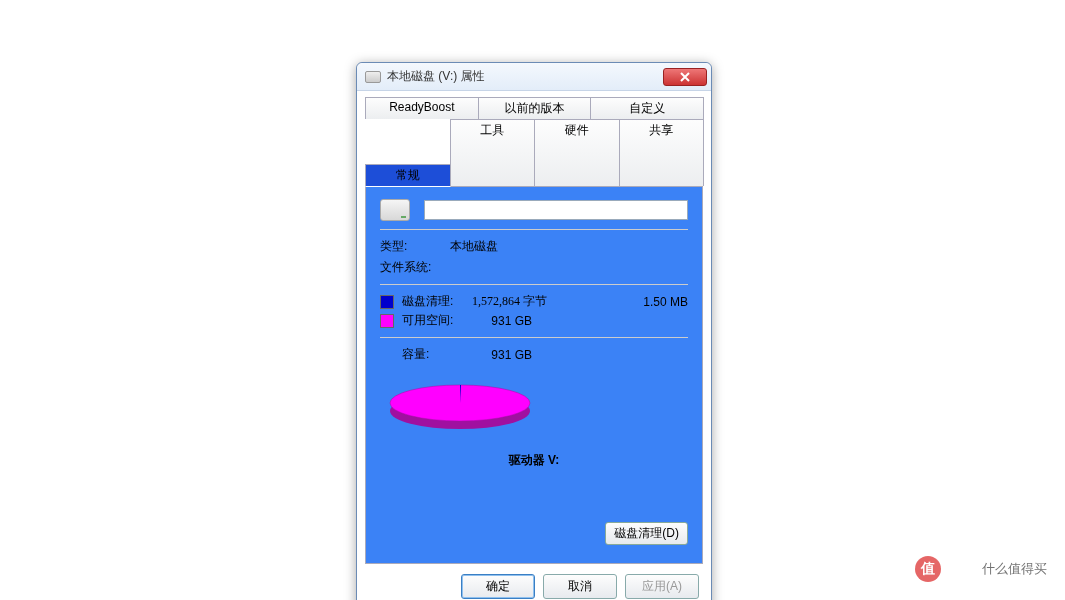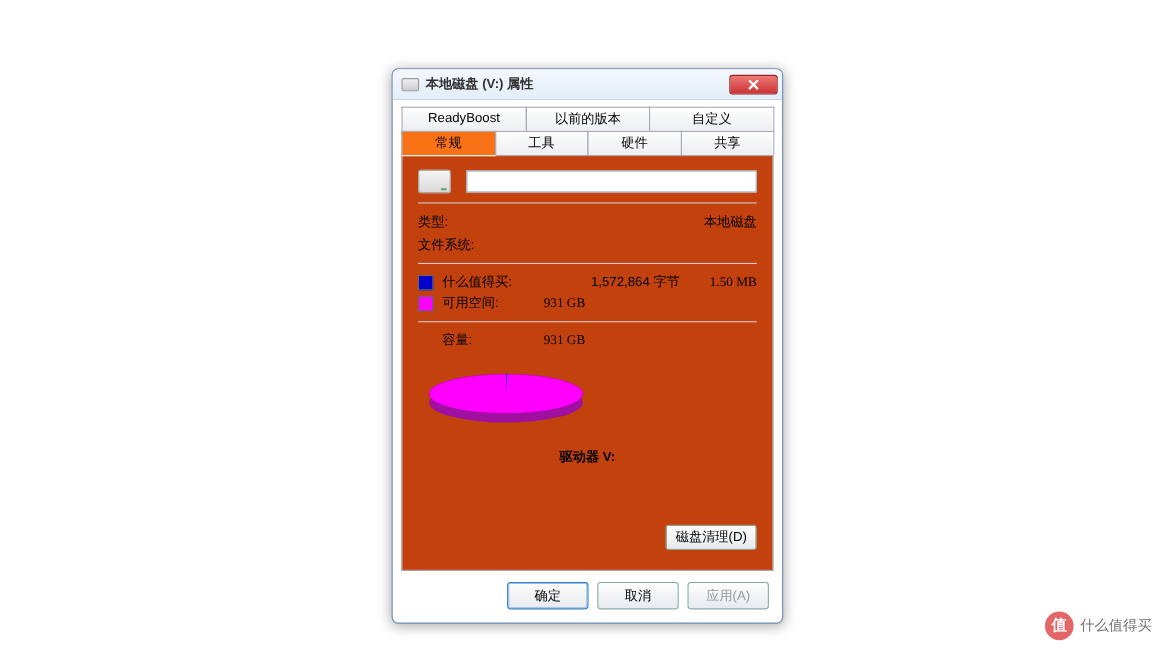--- a/index.html
+++ b/index.html
@@ -26,41 +26,40 @@
   height: 26px;
   border-radius: 50%;
   background: #d33;
   color: #fff;
   display: flex;
   align-items: center;
   justify-content: center;
   font-size: 14px;
   font-weight: bold;
 }
-.watermark-text { color: #444; font-size: 13px; }
+.watermark-text { color: #444; font-size: 13px; margin-left: 35px; }
 
 .dialog {
   position: absolute;
   left: 356px;
   top: 62px;
   width: 356px;
   background: #fff;
   border: 1px solid #6b8bb5;
   border-radius: 6px;
   box-shadow: 0 2px 12px rgba(0,0,0,0.35);
 }
 .titlebar {
   height: 28px;
   background: linear-gradient(to bottom, #f4f8fd, #e3edf9);
   border-bottom: 1px solid #c6d4e7;
   border-radius: 6px 6px 0 0;
   display: flex;
   align-items: center;
   padding: 0 4px 0 8px;
-  font-weight: bold;
 }
 .title-icon {
   width: 16px;
   height: 12px;
   background: linear-gradient(to bottom, #eee, #ccc);
   border: 1px solid #999;
   border-radius: 2px;
   margin-right: 6px;
 }
 .title-text { flex: 1; color: #333; }
@@ -86,30 +85,31 @@
   font-size: 12px;
   padding: 2px 0;
   background: linear-gradient(to bottom, #fdfdfd, #eceef0);
   border: 1px solid #aab;
   border-bottom: none;
   margin-right: -1px;
   cursor: pointer;
   white-space: nowrap;
 }
 .tab.active {
-  background: #f97316;
+  background: #1d4ed8;
   position: relative;
   z-index: 2;
   border-bottom: 1px solid #fff;
+  margin-top: 45px;
 }
 .tab-row.second .tab.active { margin-bottom: -1px; }
 
 .tab-content {
   border: 1px solid #aab;
-  background: #c2410c;
+  background: #3b82f6;
   padding: 12px 14px 8px;
   position: relative;
   min-height: 378px;
 }
 
 .row { display: flex; align-items: center; margin-bottom: 8px; }
 .drive-icon {
   width: 30px;
   height: 22px;
   background: linear-gradient(to bottom, #f5f5f5, #d8d8d8);
@@ -131,31 +131,31 @@
   margin-left: 14px;
   height: 20px;
   border: 1px solid #9ab;
   padding: 0 4px;
   font-family: inherit;
   font-size: 12px;
 }
 
 .info-row { display: flex; margin: 4px 0; }
 .info-label { width: 70px; }
-.info-value { flex: 1; text-align: right; }
+.info-value { flex: 1; }
 
 .divider { border: none; border-top: 1px solid #ccc; margin: 8px 0; }
 
 .space-row { display: flex; align-items: center; margin: 2px 0; }
 .swatch { width: 14px; height: 14px; margin-right: 8px; border: 1px solid #666; }
 .swatch.blue { background: #0000cd; }
 .swatch.magenta { background: #ff00ff; }
 .space-label { width: 70px; }
-.space-bytes { flex: 1; text-align: right; padding-right: 10px; font-family: Liberation Sans, sans-serif; }
-.space-hr { width: 60px; text-align: right; font-family: Liberation Serif, serif; }
+.space-bytes { flex: 1; padding-right: 10px; font-family: Liberation Serif, serif; }
+.space-hr { width: 60px; text-align: right; font-family: Liberation Sans, sans-serif; }
 
 .pie {
   margin: 12px auto 4px;
   width: 160px;
   height: 56px;
 }
 .drive-label { text-align: center; margin-top: 12px; font-weight: bold; }
 
 .cleanup-btn {
   position: absolute;
@@ -226,21 +226,21 @@
         <div class="info-label">类型:</div>
         <div class="info-value">本地磁盘</div>
       </div>
       <div class="info-row">
         <div class="info-label">文件系统:</div>
       </div>
       <hr class="divider">
 
       <div class="space-row">
         <div class="swatch blue"></div>
-        <div class="space-label">什么值得买:</div>
+        <div class="space-label">磁盘清理:</div>
         <div class="space-bytes">1,572,864 字节</div>
         <div class="space-hr">1.50 MB</div>
       </div>
       <div class="space-row">
         <div class="swatch magenta"></div>
         <div class="space-label">可用空间:</div>
         <div class="space-hr">931 GB</div>
       </div>
       <hr class="divider">
       <div class="space-row">

